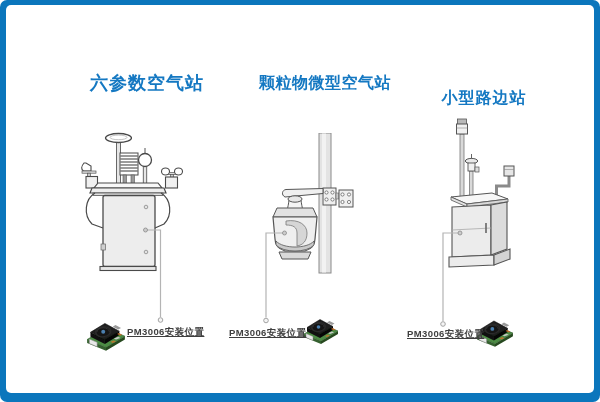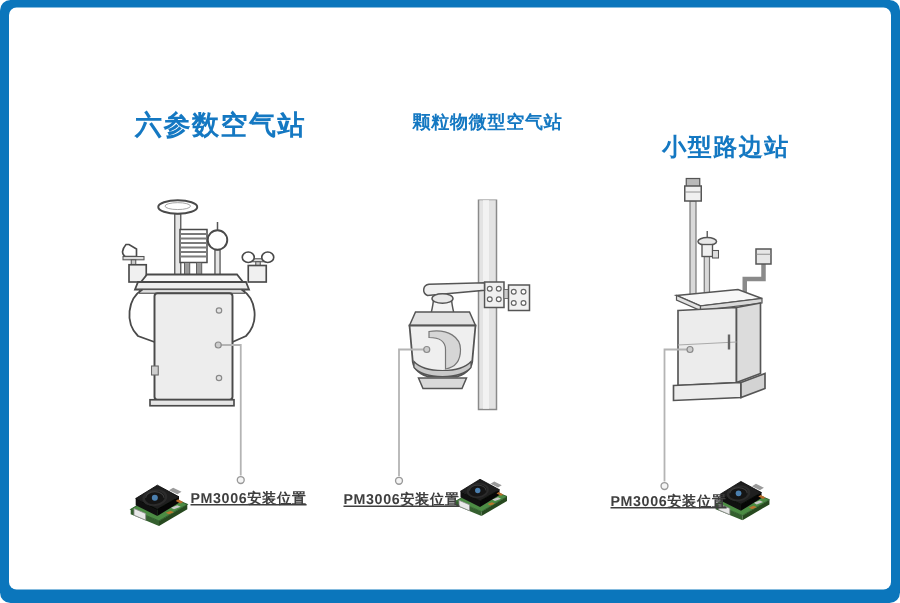--- a/index.html
+++ b/index.html
@@ -2,21 +2,21 @@
 <html><head>
 <meta charset="utf-8">
 <style>
   html,body{margin:0;padding:0;background:#ffffff;}
   body{font-family:"Liberation Sans","DejaVu Sans",sans-serif;}
   .board{position:relative;width:600px;height:402px;background:#0b76bc;border-radius:7px;overflow:hidden;}
   .canvas{position:absolute;left:6px;top:5px;right:6px;bottom:9px;background:#ffffff;border-radius:5px;}
   .layer{position:absolute;left:0;top:0;width:600px;height:402px;pointer-events:none;}
   .station-title{position:absolute;text-align:center;font-weight:bold;color:#1478c2;white-space:nowrap;}
   .t1{left:74px;top:71px;width:146px;font-size:18px;letter-spacing:1px;}
-  .t2{left:252px;top:73px;width:146px;font-size:12px;letter-spacing:0.5px;}
+  .t2{left:252px;top:73px;width:146px;font-size:16px;letter-spacing:0.5px;}
   .t3{left:411px;top:88px;width:146px;font-size:16px;letter-spacing:1px;}
   .callout-label{position:absolute;font-size:9.5px;font-weight:bold;color:#3f3f3f;letter-spacing:0.4px;white-space:nowrap;text-decoration:underline;}
   .l1{left:127px;top:326px;}
   .l2{left:229px;top:327px;}
   .l3{left:407px;top:328px;}
   .station-svg{position:absolute;}
   .s1{left:70px;top:125px;}
   .s2{left:253px;top:133px;}
   .s3{left:428px;top:116px;}
   .module{position:absolute;}

